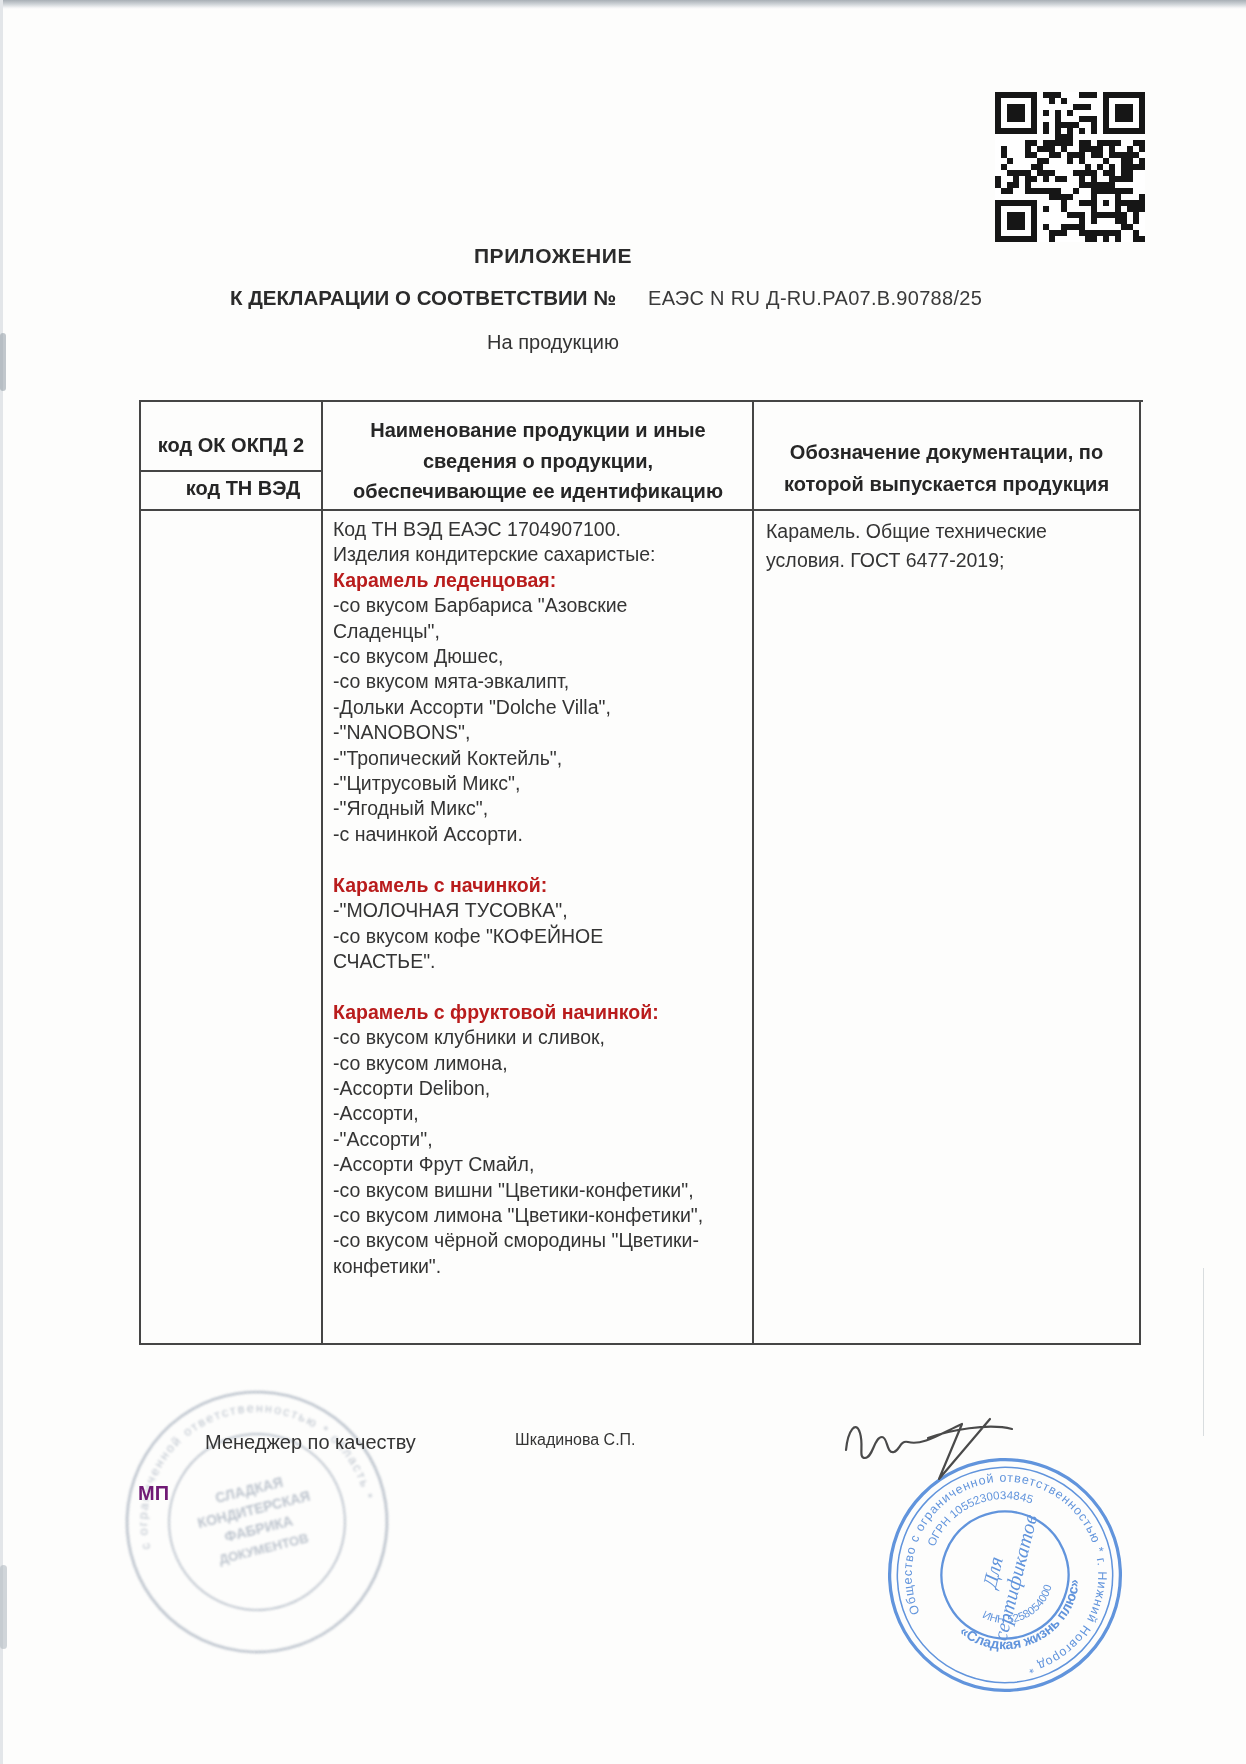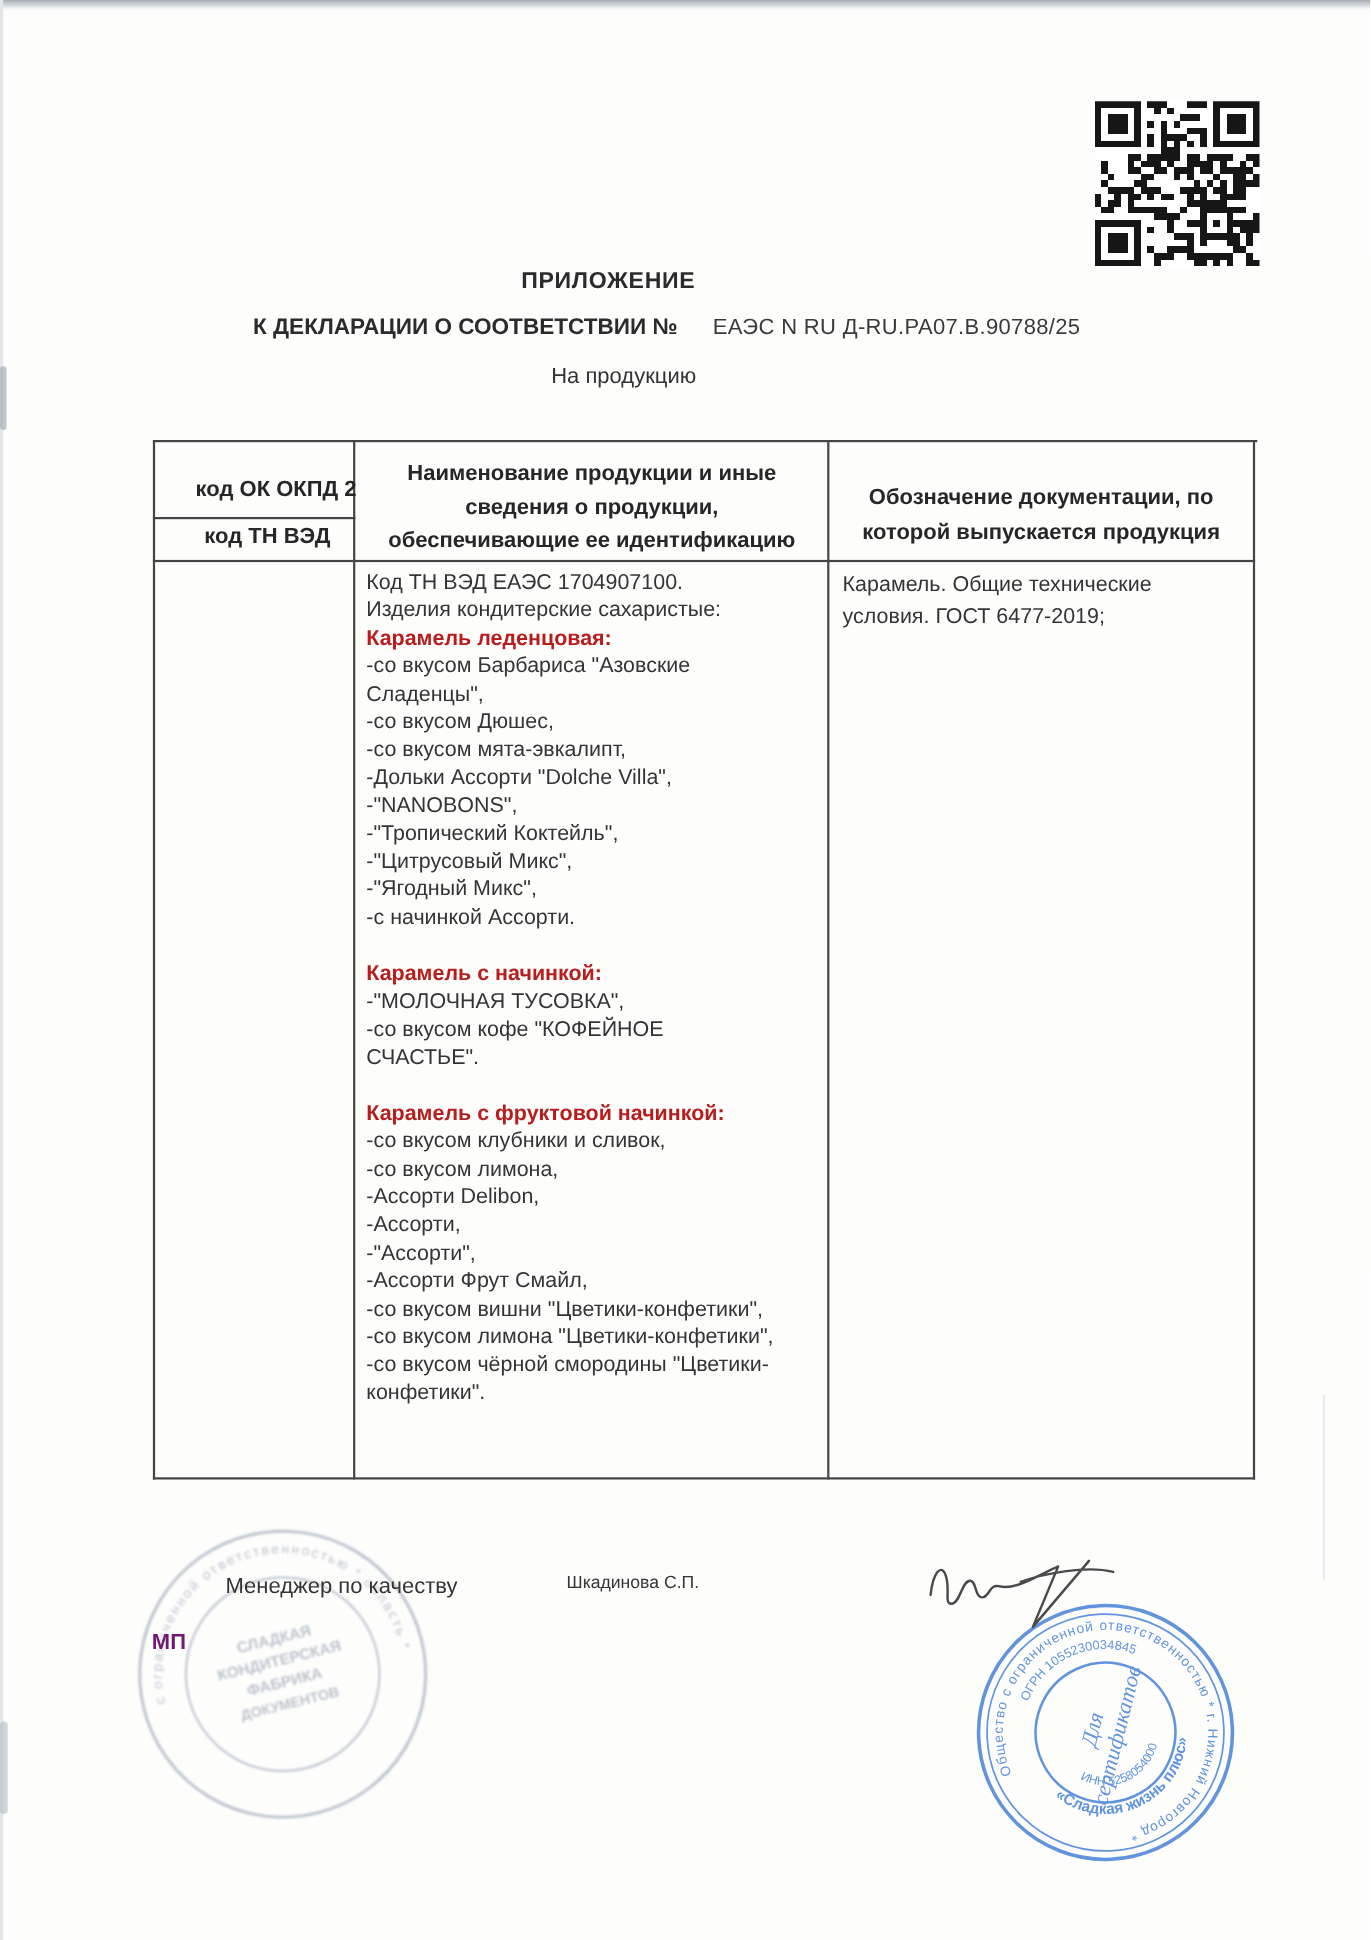--- a/index.html
+++ b/index.html
@@ -12,26 +12,26 @@
   .smudge1{position:absolute;left:0;top:333px;width:6px;height:58px;background:#9aa3ab;border-radius:3px;opacity:.6;}
   .smudge2{position:absolute;left:0;top:1565px;width:7px;height:84px;background:#b3bac1;border-radius:4px;opacity:.6;}
   .fold-line{position:absolute;left:1203px;top:1268px;width:1px;height:168px;background:#c9ced3;opacity:.7;}
   
   .qr{position:absolute;left:995px;top:92px;width:150px;height:150px;}
   
   .title{position:absolute;left:278px;top:244px;width:550px;text-align:center;
          font-size:21px;font-weight:700;letter-spacing:.6px;color:#2b2b2b;}
   .decl-label{position:absolute;left:230px;top:286px;font-size:20.5px;color:#2b2b2b;font-weight:700;}
   .decl-value{position:absolute;left:648px;top:287px;font-size:20px;color:#3a3a3a;letter-spacing:.3px;}
-  .section-heading{position:absolute;left:292px;top:331px;width:550px;text-align:center;font-size:20px;color:#333;}
+  .section-heading{position:absolute;left:278px;top:331px;width:550px;text-align:center;font-size:20px;color:#333;}
   
   .rule{position:absolute;background:#454545;}
   
   .hcell{position:absolute;text-align:center;font-weight:700;font-size:20px;color:#262626;}
-  .hc-okpd{left:141px;top:434px;width:180px;padding-left:20px;}
+  .hc-okpd{left:141px;top:434px;width:180px;}
   .hc-tnved{left:141px;top:477px;width:204px;}
   .hc-name{left:326px;top:415px;width:424px;line-height:30.5px;}
   .hc-doc{left:756px;top:436px;width:381px;line-height:32px;}
   
   .list{position:absolute;font-size:19.5px;color:#343434;}
   .col2-list{left:333px;top:517px;width:420px;line-height:25.4px;}
   .col3-list{left:766px;top:517px;width:362px;line-height:28.5px;}
   .line{white-space:nowrap;}
   .b{font-weight:700;color:#b91c1c;}
   

